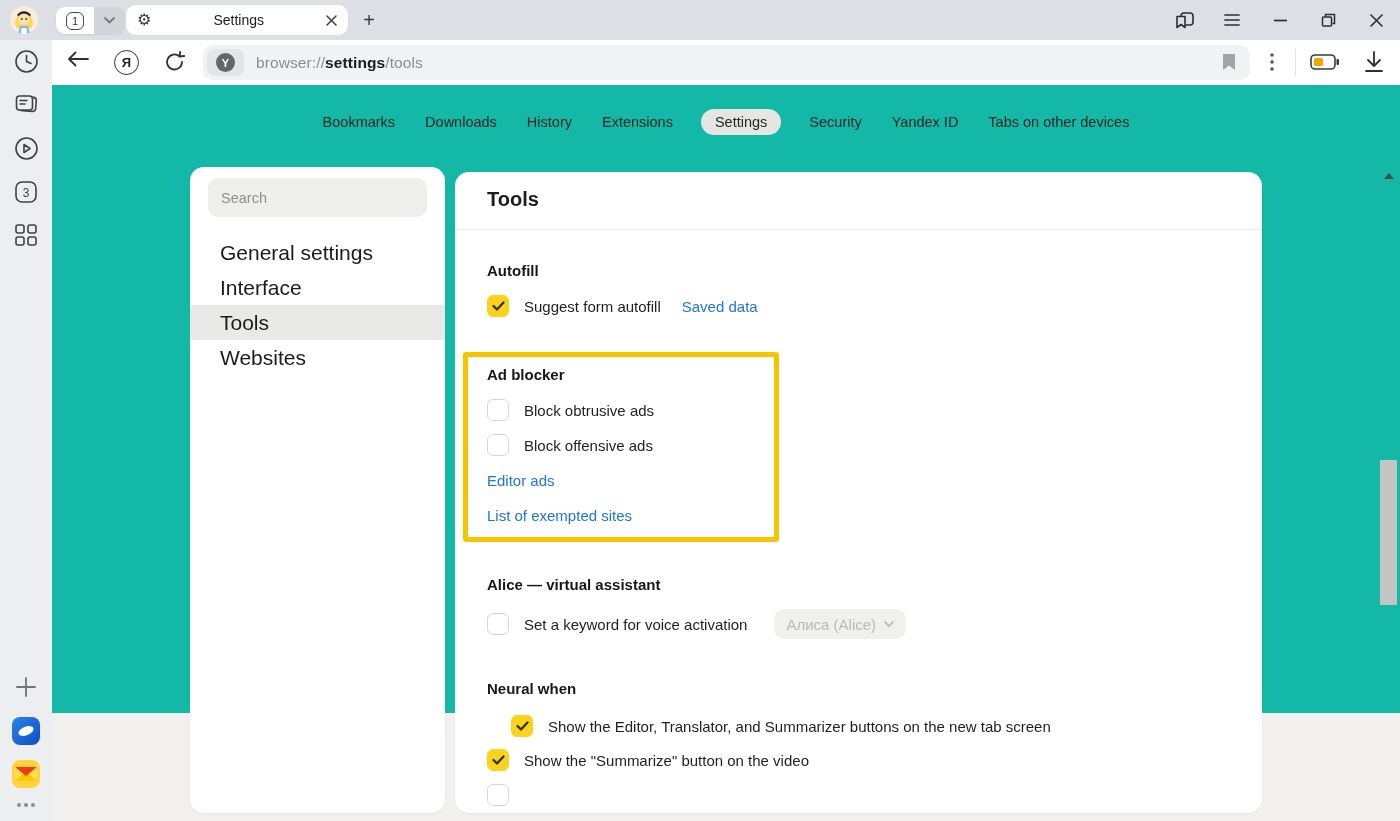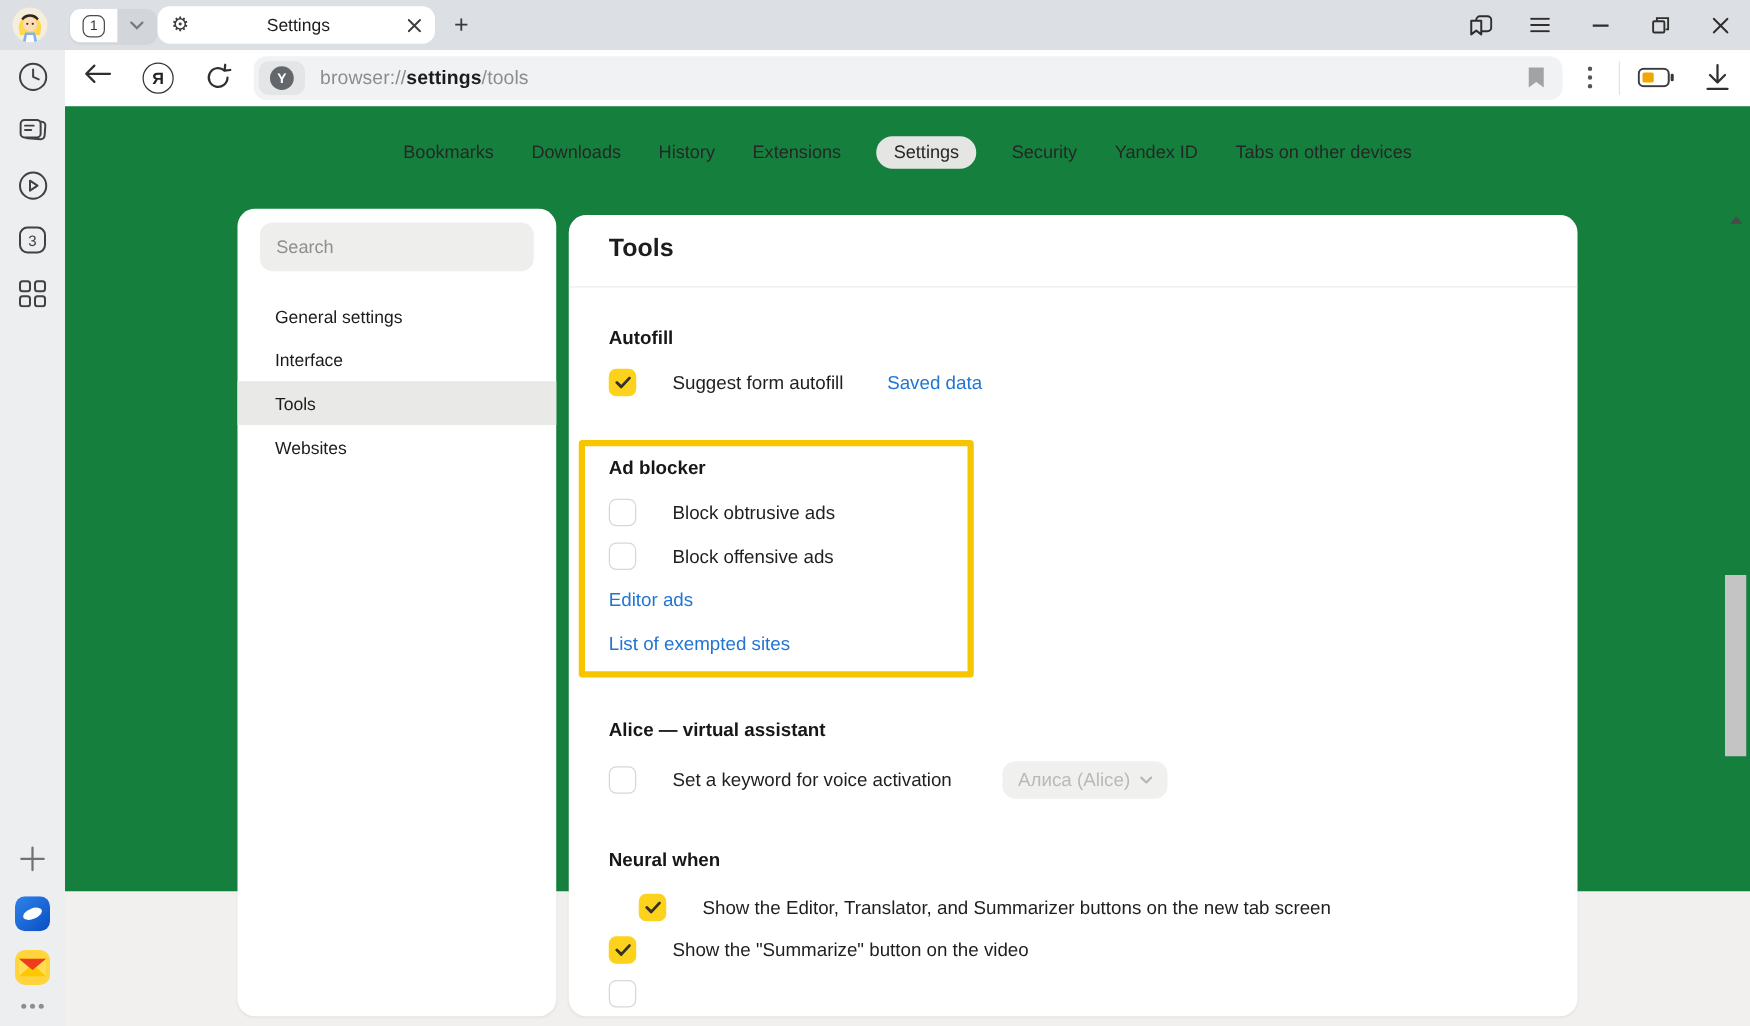--- a/index.html
+++ b/index.html
@@ -29,40 +29,40 @@
   .url-text { margin-left:12px; font-size:15.5px; color:#8c8d8f; letter-spacing:.1px; }
   .url-text b { color:#1c1c1c; font-weight:700; }
   .url-bookmark { position:absolute; right:14px; top:8px; }
   .tb-divider { position:absolute; left:1243px; top:9px; width:1px; height:27px; background:#e3e3e3; }
 
   
   .rail { position:absolute; left:0; top:40px; width:52px; height:781px; background:#edeef0; }
   .rail-ic { position:absolute; left:0; width:52px; display:flex; justify-content:center; }
 
   
-  .content { position:absolute; left:52px; top:85px; width:1348px; height:628px; background:#15803d;text-decoration:underline; }
+  .content { position:absolute; left:52px; top:85px; width:1348px; height:628px; background:#14b8a6;text-decoration:underline; }
 
   .navrow { position:absolute; left:0; top:24px; width:1348px; display:flex; justify-content:center; align-items:center; gap:26px; font-size:14.5px; color:#262626; }
   .navitem { padding:5px 2px; white-space:nowrap; }
   .navitem.active { background:#e5e5e3; border-radius:15px; padding:5px 14px; }
 
   .card { background:#fff; border-radius:14px; box-shadow:0 1px 2px rgba(0,0,0,.05); position:absolute; }
   .sidecard { left:138px; top:82px; width:255px; height:646px; }
   .search { margin:11px 18px 0 18px; height:39px; background:#eeeeec; border-radius:10px; display:flex; align-items:center; }
   .search input { border:none; outline:none; background:transparent; width:100%; padding:0 13px; font-size:14.5px; font-family:inherit; color:#333; }
   .search input::placeholder { color:#8f8f8f; }
   .sidelist { margin-top:18px; }
-  .sideitem { height:35px; display:flex; align-items:center; padding-left:30px; font-size:14px; color:#1b1b1b; }
+  .sideitem { height:35px; display:flex; align-items:center; padding-left:30px; font-size:21px; color:#1b1b1b; }
   .sideitem.active { background:#e9e9e7; }
 
   .maincard { left:403px; top:87px; width:807px; height:641px; overflow:hidden; }
   .page-title { position:absolute; left:32px; top:16px; font-size:20px; font-weight:600; color:#1d1d1d; }
   .title-div { position:absolute; left:0; top:57px; width:807px; height:1px; background:#ececec; }
   .sec-h { position:absolute; left:32px; font-size:15px; font-weight:700; color:#171717; }
-  .cbrow { position:absolute; left:32px; display:flex; align-items:center; gap:29px; height:22px; font-size:15px; color:#1f1f1f; }
+  .cbrow { position:absolute; left:32px; display:flex; align-items:center; gap:15px; height:22px; font-size:15px; color:#1f1f1f; }
   .cb { width:22px; height:22px; border-radius:6px; flex:0 0 auto; background:#fff; border:1.5px solid #d7d7d5; display:flex; align-items:center; justify-content:center; }
   .cb.on { background:#fcd21d; border-color:#fcd21d; }
   .link { font-size:15px; color:#2176d2; }
   .link.inline { margin-left:6px; }
   .hl-box { position:absolute; left:8px; top:180px; width:316px; height:190px; border:5px solid #f7c500; border-radius:3px; pointer-events:none; }
   .dropdown { margin-left:12px; height:30px; background:#f0f0ee; border-radius:10px; display:flex; align-items:center; gap:8px; padding:0 12px; font-size:15px; color:#b9b9b6; }
   .alicerow { height:30px; }
 
   
   .scrollbar { position:absolute; right:0; top:85px; width:24px; height:736px; }

